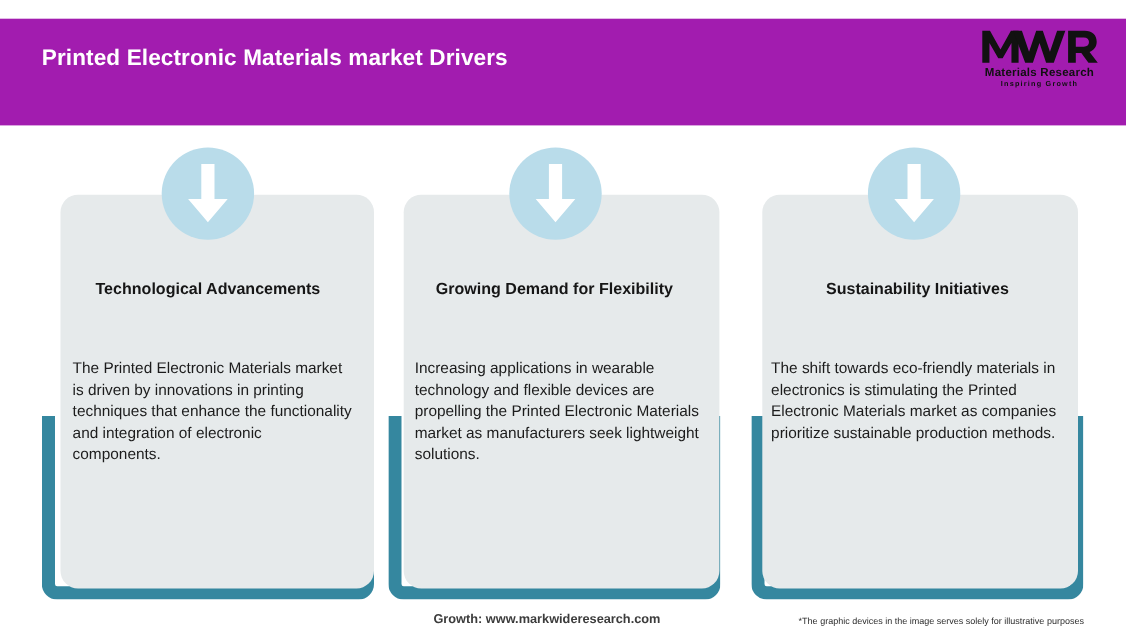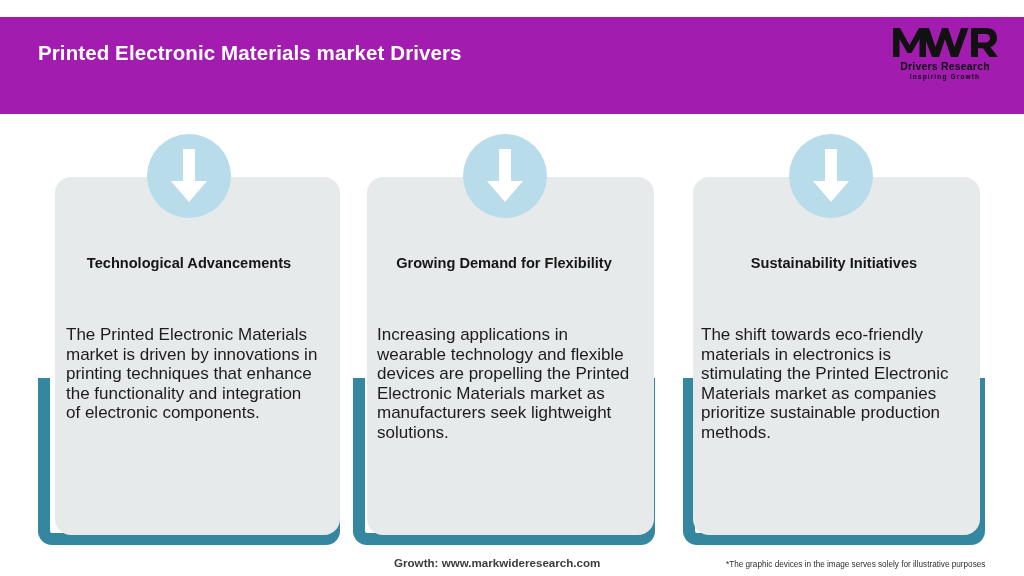--- a/index.html
+++ b/index.html
@@ -138,21 +138,21 @@
     font-size: 14.6px;
     font-weight: bold;
     color: #161616;
     line-height: 22px;
   }
   .card-body {
     position: absolute;
     left: 28px;
     right: 20px;
     top: 228px;
-    font-size: 17px;
+    font-size: 14px;
     color: #1c1c1c;
     line-height: 19.5px;
     text-align: left;
   }
   .card-wrap.c1 .card-body { left: 24px; right: 16px; }
   .card-wrap.c2 .card-body { left: 18px; right: 14px; }
 
   
   .footer-source {
     position: absolute;
@@ -182,21 +182,21 @@
     <svg class="logo-mark" width="108" height="34" viewBox="0 0 108 34">
       <g fill="#111111">
 
         <path d="M2 32 L2 3 L9 3 L18.5 20 L28 3 L35 3 L35 32 L28.5 32 L28.5 14 L20.5 28 L16.5 28 L8.5 14 L8.5 32 Z"></path>
 
         <path d="M30 3 L38 3 L44.5 22 L51 3 L57 3 L63.5 22 L70 3 L77.5 3 L67 32 L60 32 L54 14 L48 32 L41 32 Z"></path>
 
         <path d="M80 32 L80 3 L95 3 C102 3 106 7 106 13 C106 17.5 103.5 20.8 99.5 22.2 L107 32 L98.5 32 L92 23.2 L87 23.2 L87 32 Z M87 9 L87 17.4 L94.3 17.4 C97.3 17.4 99 15.9 99 13.2 C99 10.5 97.3 9 94.3 9 Z" fill-rule="evenodd"></path>
       </g>
     </svg>
-    <div class="logo-name">Drivers Research</div>
+    <div class="logo-name">Materials Research</div>
     <div class="logo-tagline">Inspiring Growth</div>
   </div>
 </div>
 
 <div class="cards">
 
   <div class="card-wrap c0">
     <div class="bracket"></div>
     <div class="card"></div>
     <div class="badge">

